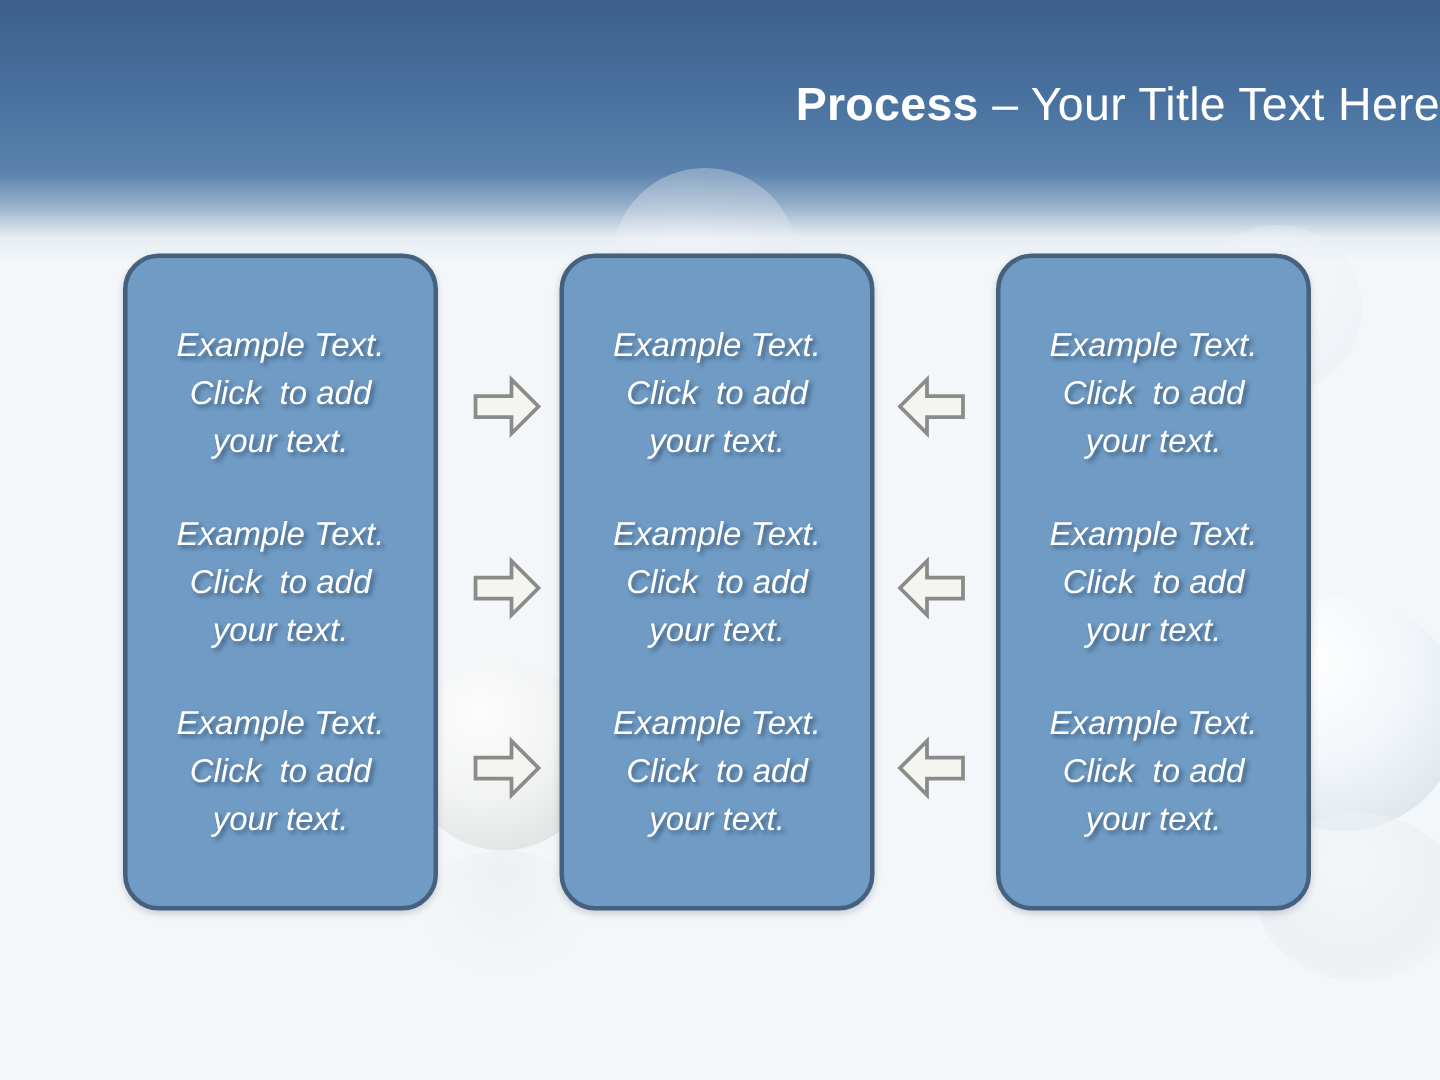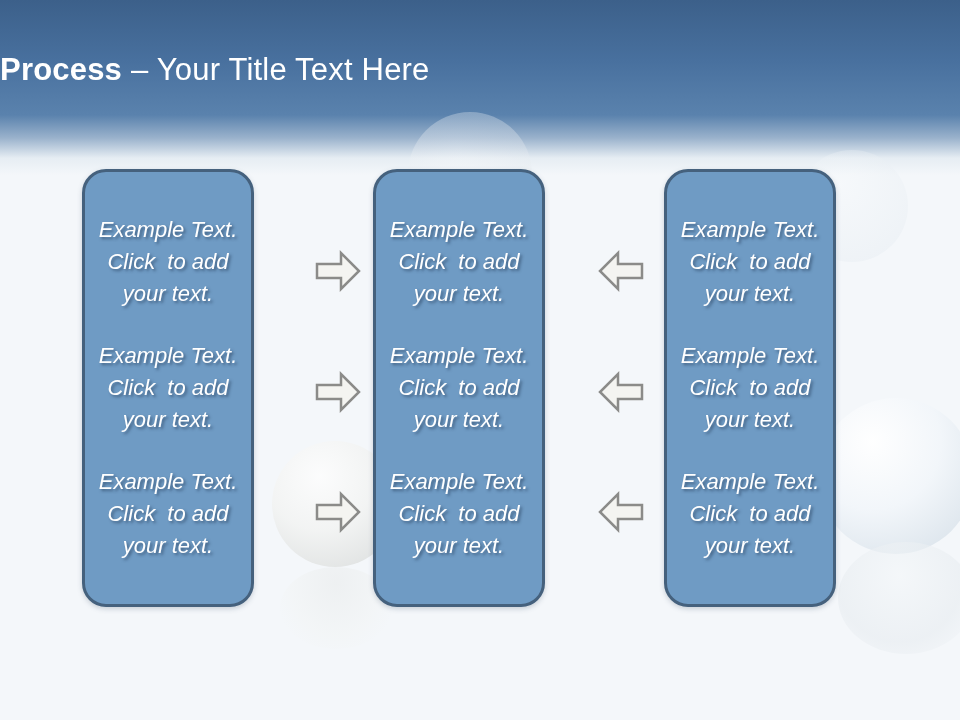--- a/index.html
+++ b/index.html
@@ -13,21 +13,21 @@
       var(--header_mid1) 60px,
       var(--header_mid2) 115px,
       #9ab2cc 138px,
       #e6edf3 158px,
       var(--background) 175px,
       var(--background) 720px);
   }
   
   .title{
     position:absolute;left:0;top:52px;width:100%;
-    text-align:left;
+    text-align:right;
     color:var(--title_text);
     font-size:31px;
     letter-spacing:.2px;
     margin:0;font-weight:400;
   }
   .title .t-bold{font-weight:700;}
   .title .t-rest{margin-left:9px;}
   
   .sphere{position:absolute;border-radius:50%;z-index:1;}
   .sphere-golf{
@@ -49,21 +49,21 @@
   .sphere-top-middle{
     left:408px;top:112px;width:124px;height:124px;opacity:.32;
     background:radial-gradient(circle at 40% 30%, #fafbfc 0%, #e9edf1 60%, #dbe2e8 100%);
   }
   .sphere-top-right{
     left:796px;top:150px;width:112px;height:112px;opacity:.3;
     background:radial-gradient(circle at 40% 30%, #fafcfd 0%, #e7edf2 60%, #d9e2ea 100%);
   }
   
   .column{
-    position:absolute;top:169px;width:172px;height:438px;
+    position:absolute;top:169px;width:210px;height:438px;
     background:var(--column_fill);
     border:3px solid var(--column_border);
     border-radius:24px;
     box-sizing:border-box;
     z-index:2;
     display:flex;flex-direction:column;justify-content:space-evenly;
     padding:12px 8px;
     box-shadow:0 2px 5px rgba(70,90,115,.25);
   }
   .column-left{left:82px;}

